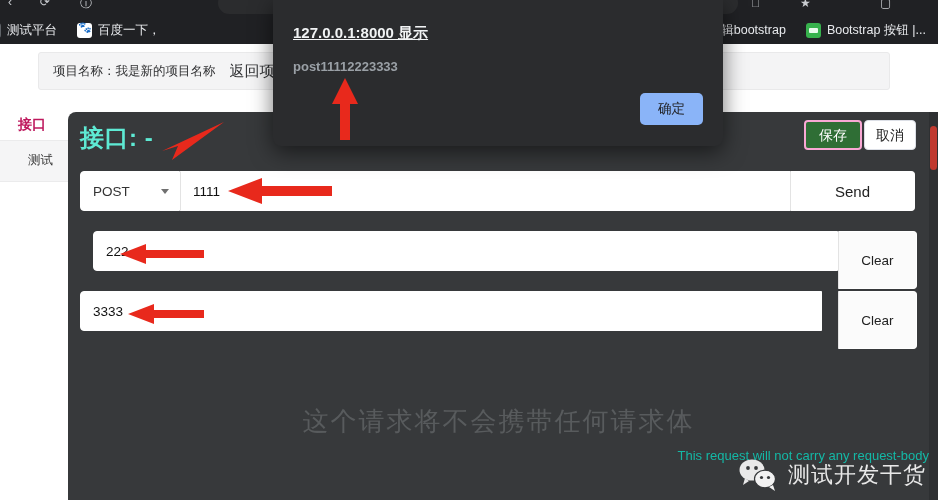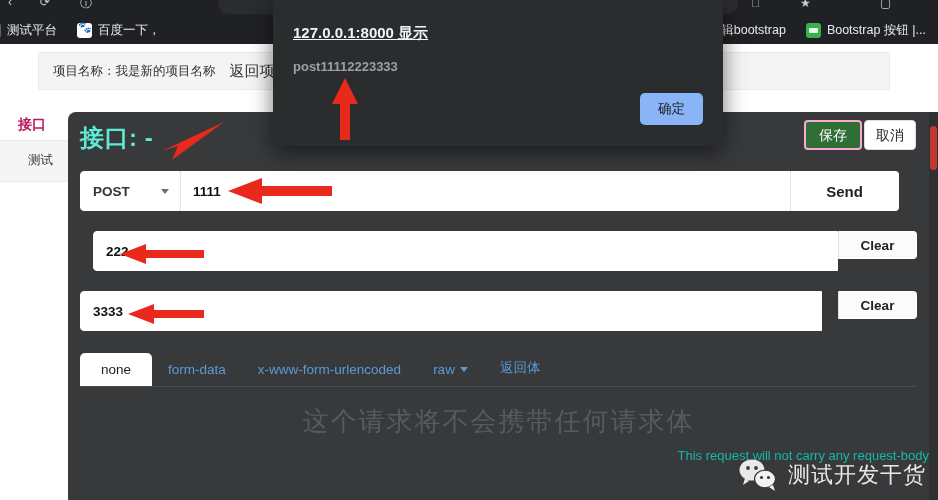--- a/index.html
+++ b/index.html
@@ -108,48 +108,48 @@
     line-height: 16px; cursor: pointer;
   }
   .btn-cancel {
     position: absolute; right: 13px; top: 8px;
     background: #ffffff; color: #222; font-size: 14px;
     padding: 6px 11px; border: 1px solid #dcdfe6; border-radius: 4px;
     line-height: 16px; cursor: pointer;
   }
 
   
-  .row { position: absolute; left: 12px; height: 40px; display: flex; font-weight: bold; }
+  .row { position: absolute; left: 12px; height: 40px; display: flex; }
   .row-url  { top: 59px; width: 837px; }
   .row-two  { top: 119px; width: 837px; padding-left: 13px; }
   .row-thr  { top: 179px; width: 837px; gap: 16px; }
 
   .sel-method {
     width: 100px; height: 40px; background: #ffffff; border: 1px solid #ffffff;
     border-radius: 4px 0 0 4px; font-size: 13.5px; color: #333;
     display: flex; align-items: center; justify-content: space-between;
     padding: 0 10px 0 12px; cursor: pointer; flex: 0 0 auto;
   }
   .chev { width: 0; height: 0; border-left: 4px solid transparent;
           border-right: 4px solid transparent; border-top: 5px solid #707070; }
   .inp {
     height: 40px; background: #ffffff; border: 1px solid #ffffff;
     font-size: 13.5px; color: #111; display: flex; align-items: center;
     padding: 0 12px; cursor: text;
   }
   .inp-url  { width: 610px; border-left: 1px solid #e3e3e3; border-radius: 0; }
   .inp-wide { width: 758px; border-radius: 4px 0 0 4px; }
   .btn-send {
-    width: 109px; height: 40px; background: #ffffff; border: 1px solid #ffffff;
+    width: 125px; height: 40px; background: #ffffff; border: 1px solid #ffffff;
     border-left: 1px solid #e3e3e3; border-radius: 0 4px 4px 0;
     font-size: 15px; color: #222; display: flex; align-items: center;
     justify-content: center; cursor: pointer; flex: 0 0 auto;
   }
   .btn-clear {
-    width: 79px; height: 28px; background: #fbfbfb; border: 1px solid #ffffff;
+    width: 79px; height: 58px; background: #fbfbfb; border: 1px solid #ffffff;
     border-left: 1px solid #e3e3e3; border-radius: 0 4px 4px 0;
     font-size: 13.5px; color: #222; display: flex; align-items: center;
     justify-content: center; cursor: pointer; flex: 0 0 auto;
   }
 
   
   .tabs {
     position: absolute; left: 12px; top: 239px; width: 837px; height: 36px;
     display: flex; align-items: flex-end; border-bottom: 1px solid #4a4d4f;
   }
@@ -273,38 +273,20 @@
     <div class="row row-two">
       <div class="inp inp-wide" placeholder="">222</div>
       <div class="btn-clear">Clear</div>
     </div>
 
     <div class="row row-thr">
       <div class="inp inp-wide" placeholder="">3333</div>
       <div class="btn-clear">Clear</div>
     </div>
 
-    <div class="tabs">
-      <div class="tab active">
-        <span>none</span>
-      </div>
-      <div class="tab">
-        <span>form-data</span>
-      </div>
-      <div class="tab">
-        <span>x-www-form-urlencoded</span>
-      </div>
-      <div class="tab">
-        <span>raw</span>
-        <span class="tab-caret"></span>
-      </div>
-      <div class="tab">
-        <span>返回体</span>
-      </div>
-    </div>
 
     <div class="empty-zh">这个请求将不会携带任何请求体</div>
     <div class="empty-en">This request will not carry any request-body</div>
 
     <div class="wm">
       <svg width="40" height="34" viewBox="0 0 40 34">
         <ellipse cx="14" cy="12" rx="12.5" ry="10.5" fill="#e9e9e9"></ellipse>
         <polygon points="7,20 5,27 11,23" fill="#e9e9e9"></polygon>
         <circle cx="10" cy="10" r="1.9" fill="#37393b"></circle>
         <circle cx="18" cy="10" r="1.9" fill="#37393b"></circle>

